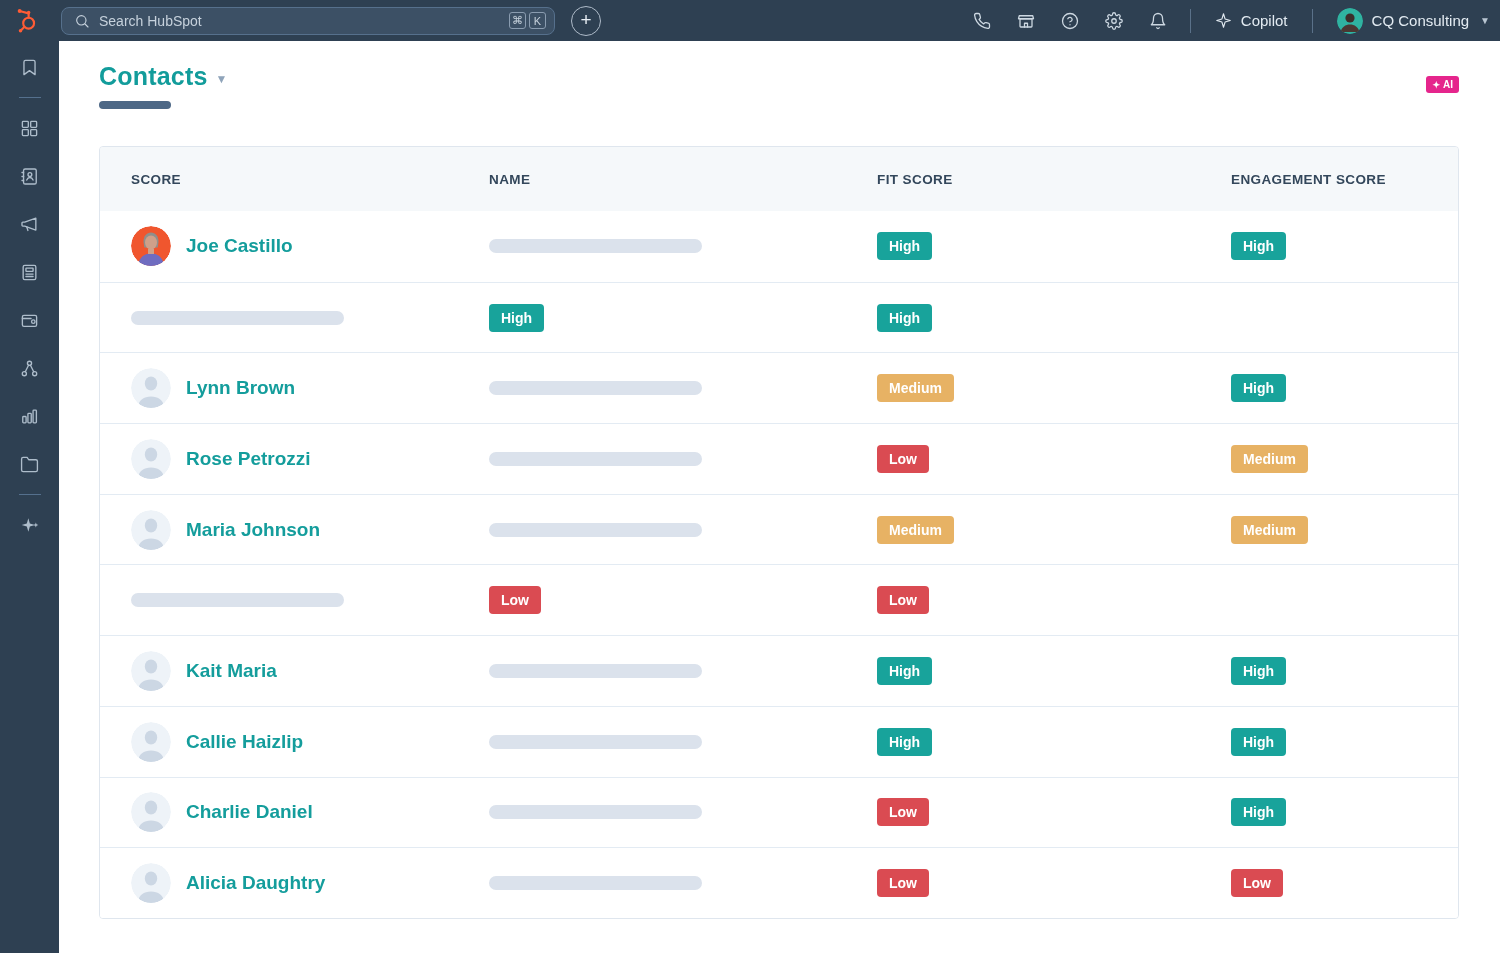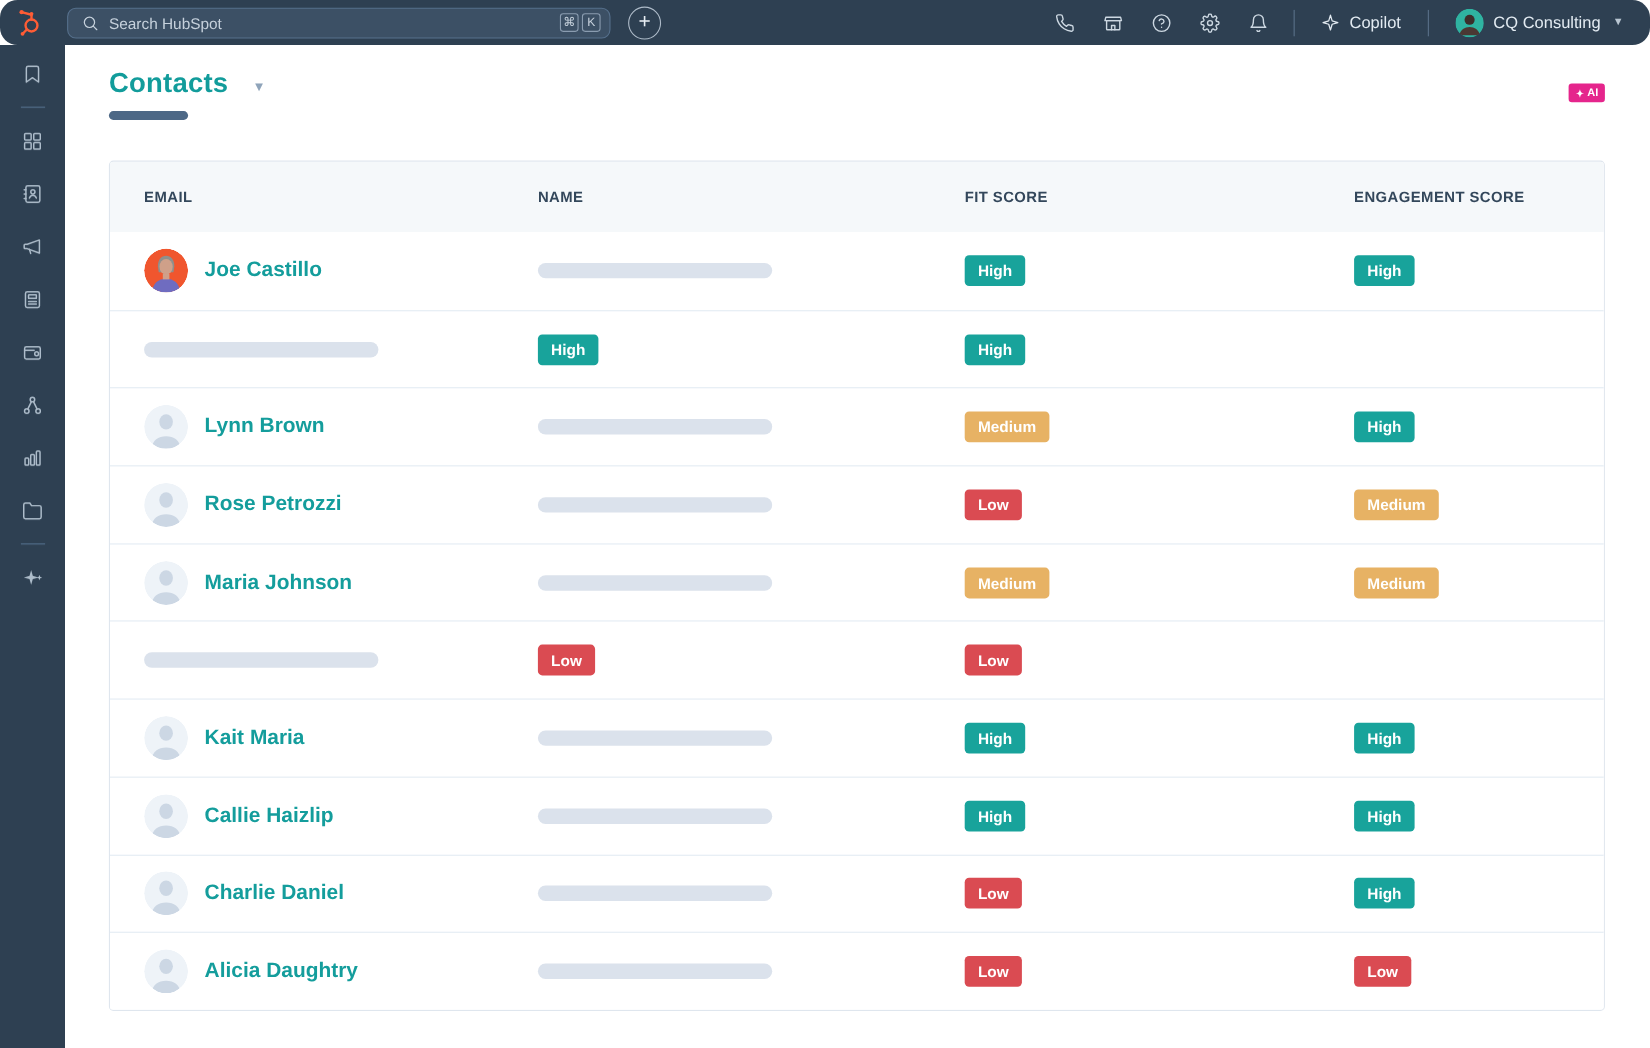--- a/index.html
+++ b/index.html
@@ -1,35 +1,35 @@
 <!DOCTYPE html>
 <html><head>
 <meta charset="utf-8">
 <style>
   * { margin:0; padding:0; box-sizing:border-box; }
   html,body { width:1500px; height:953px; overflow:hidden; background:#fff;
     font-family:"Liberation Sans", sans-serif; }
 
   
   .topnav { position:fixed; top:0; left:0; width:1500px; height:41px;
-    background:#2e4052; display:flex; align-items:center; z-index:10;border-radius:16px; }
+    background:#2e4052; display:flex; align-items:center; z-index:10; }
   .nav-left { display:flex; align-items:center; }
   .logo { width:34px; height:41px; display:flex; align-items:center; justify-content:center; cursor:pointer; margin-left:10px; }
   .searchbox { width:494px; height:28px; margin-left:17px; background:#3c5065;
     border:1px solid #56708c; border-radius:8px; display:flex; align-items:center;
     padding:0 8px 0 12px; cursor:text; }
   .searchbox .ph { color:#c6d1dc; font-size:14px; margin-left:9px; flex:1; }
   .keys { display:flex; gap:3px; }
   .key { width:17px; height:17px; border:1px solid #8a9cb0; border-radius:3px;
     color:#c6d1dc; font-size:11px; display:flex; align-items:center; justify-content:center; }
   .create-btn { width:30px; height:30px; border-radius:50%; border:1.5px solid #aebbc9;
     background:transparent; color:#e7edf3; font-size:19px; line-height:1; margin-left:16px;
     display:flex; align-items:center; justify-content:center; cursor:pointer; padding-bottom:2px; }
 
-  .nav-right { margin-left:auto; display:flex; align-items:center; padding-right:18px; color:#cdd8e2; }
+  .nav-right { margin-left:auto; display:flex; align-items:center; padding-right:4px; color:#cdd8e2; }
   .nav-icon { width:44px; height:41px; display:flex; align-items:center; justify-content:center; cursor:pointer; }
   .nav-divider { width:1px; height:24px; background:#5a7189; margin:0 10px; }
   .copilot { display:flex; align-items:center; gap:9px; padding:0 14px; cursor:pointer;
     color:#e3ebf2; font-size:15px; }
   .account { display:flex; align-items:center; gap:9px; padding:0 6px 0 14px; cursor:pointer;
     color:#e3ebf2; font-size:15px; }
   .account-avatar { width:26px; height:26px; border-radius:50%; overflow:hidden; flex:none; }
   .caret { font-size:10px; color:#b9c6d2; margin-left:2px; }
 
   
@@ -37,21 +37,21 @@
     background:#2e4052; padding-top:2px; z-index:9; }
   .side-item { width:59px; height:48px; display:flex; align-items:center; justify-content:center;
     color:#aebdcb; cursor:pointer; }
   .side-divider { width:22px; height:1px; background:#55708d; margin:6px auto; }
 
   svg.ic { fill:none; stroke:currentColor; stroke-width:1.7; stroke-linecap:round; stroke-linejoin:round; }
 
   
   .main { position:absolute; top:41px; left:59px; width:1441px; height:912px; background:#fff; }
   .page-head { display:flex; align-items:flex-start; margin:21px 41px 0 40px; }
-  .title-wrap { display:flex; align-items:center; gap:22px; cursor:pointer; }
+  .title-wrap { display:flex; align-items:center; gap:8px; cursor:pointer; }
   .page-title { color:#129c9b; font-size:25px; font-weight:800; letter-spacing:.2px; }
   .title-caret { color:#8fa4ba; font-size:12px; margin-top:4px; }
   .title-bar { width:72px; height:8px; border-radius:4px; background:#4d6886; margin-top:10px; }
   .ai-badge { margin-left:auto; margin-top:14px; background:#e5258c; border-radius:3px;
     color:#fff; font-size:10px; font-weight:700; padding:3px 6px; display:flex; align-items:center; gap:3px; cursor:pointer; }
   .ai-badge .spark { font-size:9px; }
 
   
   .table { margin:37px 41px 0 40px; border:1px solid #dfe6ee; border-radius:4px;
     overflow:hidden; background:#fff; }
@@ -242,21 +242,21 @@
       <div class="title-bar"></div>
     </div>
     <div class="ai-badge">
       <span class="spark">✦</span>
       <span>AI</span>
     </div>
   </div>
 
   <section class="table">
     <div class="thead grid-cols">
-      <span class="th">EMAIL</span>
+      <span class="th">SCORE</span>
       <span class="th">NAME</span>
       <span class="th">FIT SCORE</span>
       <span class="th">ENGAGEMENT SCORE</span>
     </div>
     <div id="rows">
   <div class="row grid-cols" style="border-top: none;">
     <div class="name-cell">
       <span class="avatar">
   <svg width="40" height="40" viewBox="0 0 40 40">
     <defs>

